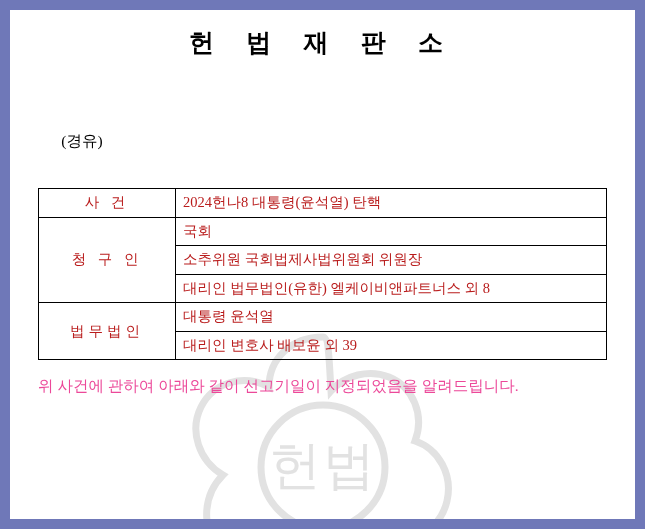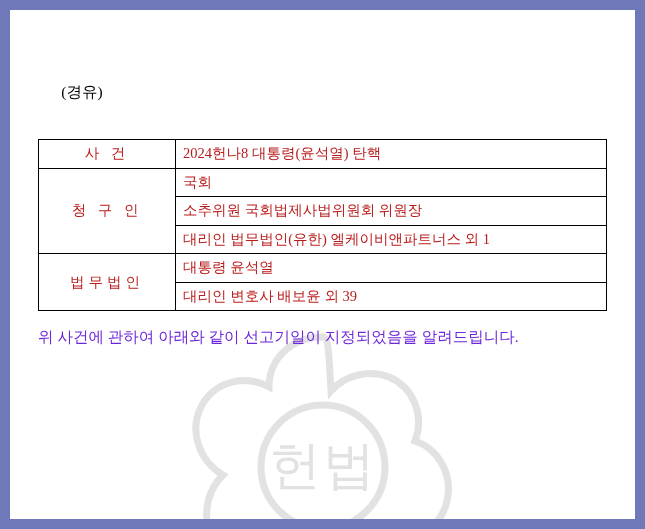--- a/index.html
+++ b/index.html
@@ -80,37 +80,38 @@
     padding-left: 10px;
   }
   td.cellval {
     text-align: left;
     padding-left: 9px;
   }
 
   .notice {
     font-size: 15.5px;
     margin: 16px 0 0 0;
-    color: #6d28d9;
+    color: #ec4899;
   }
 </style>
 </head>
 <body>
 
 <div class="page">
 
   <svg class="watermark" viewBox="0 0 300 300" aria-hidden="true">
     <g fill="none" stroke="#e2e2e2" stroke-width="7">
       <path d="M150 22 C118 22 96 44 96 72 C70 58 40 68 28 92 C16 116 26 146 50 160 C30 180 28 212 46 232 C64 252 96 254 116 238 C124 266 146 284 172 280 C198 276 216 252 214 226 C242 230 268 212 274 186 C280 160 266 134 242 126 C252 100 240 72 216 62 C196 54 172 60 158 76 C156 44 156 22 150 22 Z"></path>
       <circle cx="150" cy="152" r="62"></circle>
     </g>
     <text x="150" y="168" text-anchor="middle" font-family="'Liberation Serif', serif" font-size="52" fill="#e2e2e2" letter-spacing="2">헌법</text>
   </svg>
 
   <div class="doc-body">
+    <div class="doc-title">헌 법 재 판 소</div>
     <div class="gap-after-title"></div>
 
 
     <div class="field-line">
       <span class="label">(경유)</span>
     </div>
 
 
     <div class="gap-before-table"></div>
 
@@ -121,21 +122,21 @@
           <td class="cellval">2024헌나8   대통령(윤석열) 탄핵</td>
         </tr>
         <tr>
           <td class="rowhead" rowspan="3">청 구 인</td>
           <td class="cellval">국회</td>
         </tr>
         <tr>
           <td class="cellval">소추위원 국회법제사법위원회 위원장</td>
         </tr>
         <tr>
-          <td class="cellval">대리인 법무법인(유한) 엘케이비앤파트너스 외 1</td>
+          <td class="cellval">대리인 법무법인(유한) 엘케이비앤파트너스 외 8</td>
         </tr>
         <tr>
           <td class="rowhead" rowspan="2">법무법인</td>
           <td class="cellval">대통령 윤석열</td>
         </tr>
         <tr>
           <td class="cellval">대리인 변호사 배보윤 외 39</td>
         </tr>
       </tbody>
     </table>

